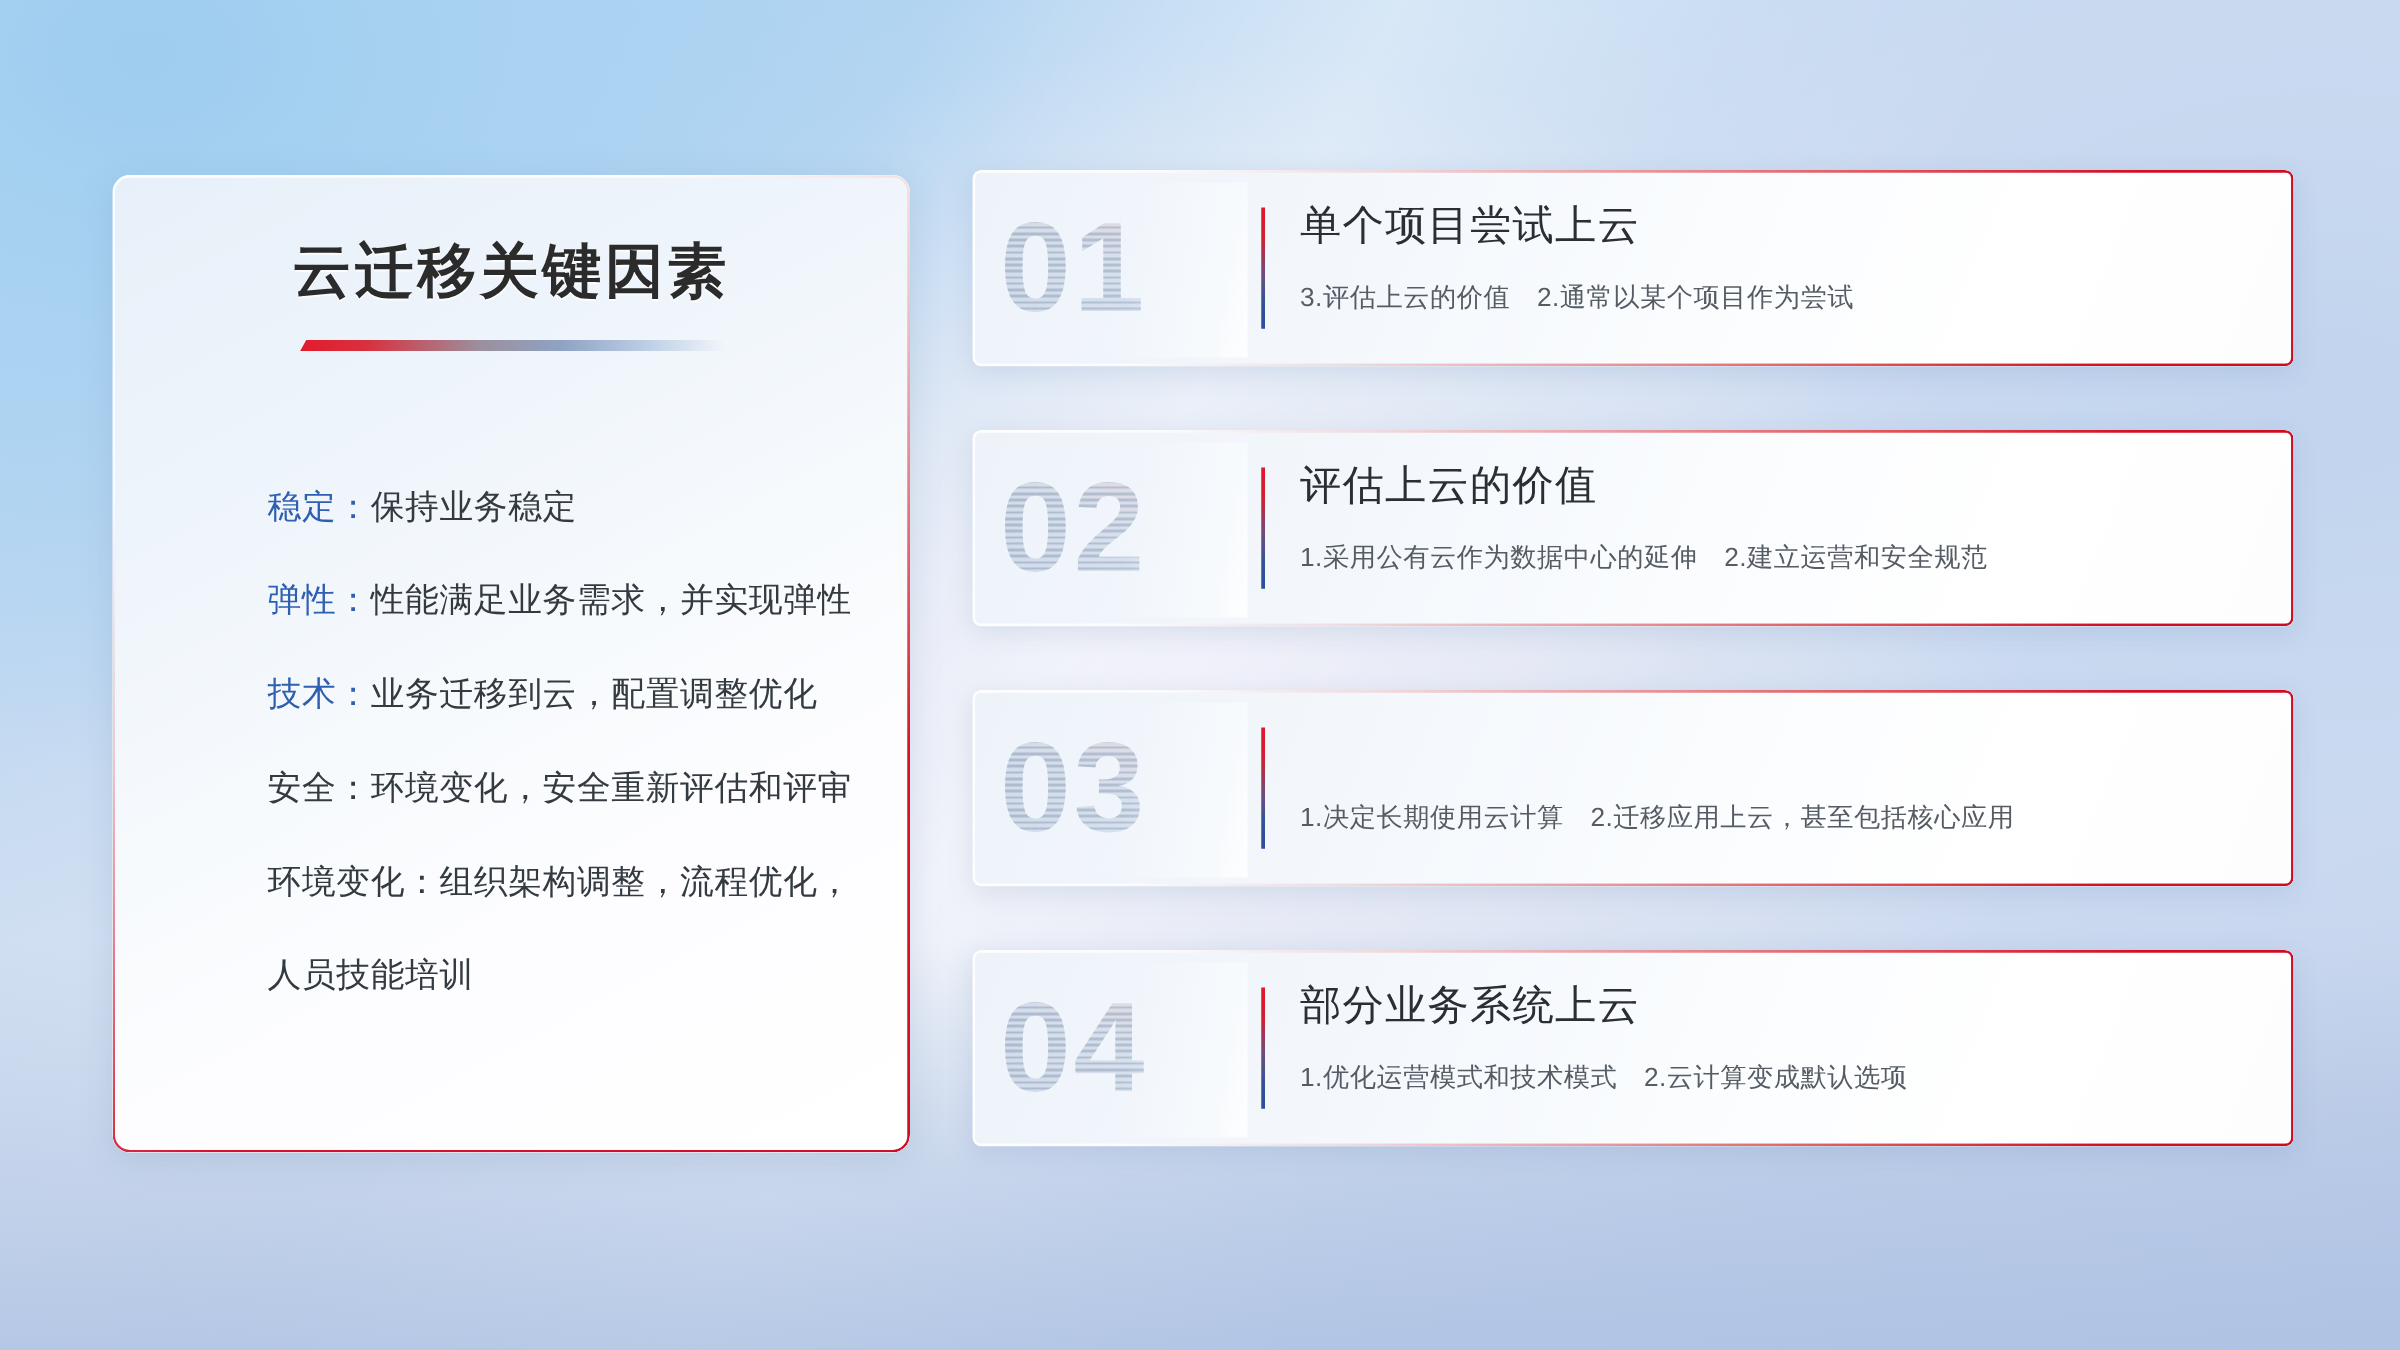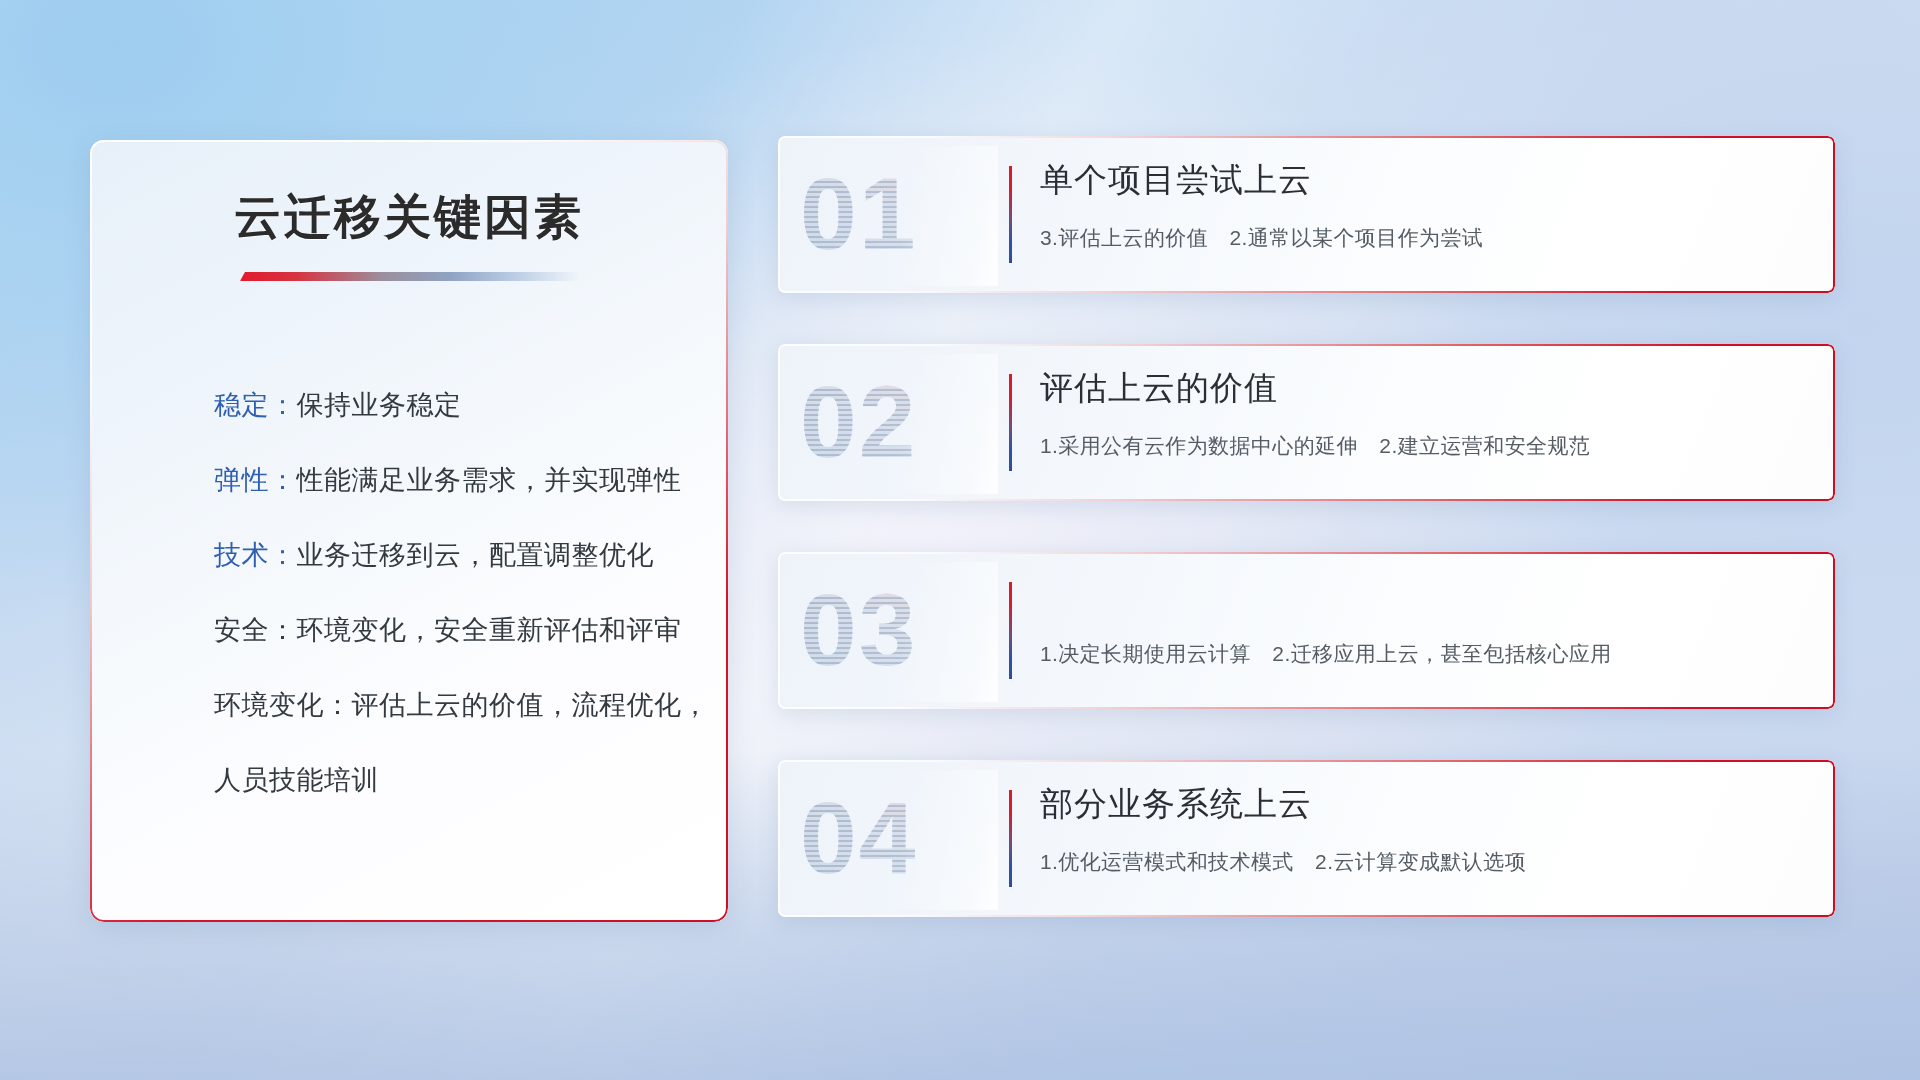--- a/index.html
+++ b/index.html
@@ -122,21 +122,21 @@
 
 <div id="left-panel">
   <div id="left-panel-edge"></div>
   <div id="panel-title">云迁移关键因素</div>
   <div id="title-rule"></div>
   <div id="panel-list">
       <div class="panel-line"><span class="k">稳定：</span><span>保持业务稳定</span></div>
       <div class="panel-line"><span class="k">弹性：</span><span>性能满足业务需求，并实现弹性</span></div>
       <div class="panel-line"><span class="k">技术：</span><span>业务迁移到云，配置调整优化</span></div>
       <div class="panel-line"><span>安全：</span><span>环境变化，安全重新评估和评审</span></div>
-      <div class="panel-line"><span>环境变化：</span><span>评估上云的价值，流程优化，</span></div>
+      <div class="panel-line"><span>环境变化：</span><span>组织架构调整，流程优化，</span></div>
       <div class="panel-line"><span>人员技能培训</span></div>
     </div>
 </div>
 
 <div id="cards">
     <div class="card">
       <div class="card-edge"></div>
       <div class="card-num">01</div>
       <div class="card-num-fade"></div>
       <div class="card-divider"></div>

